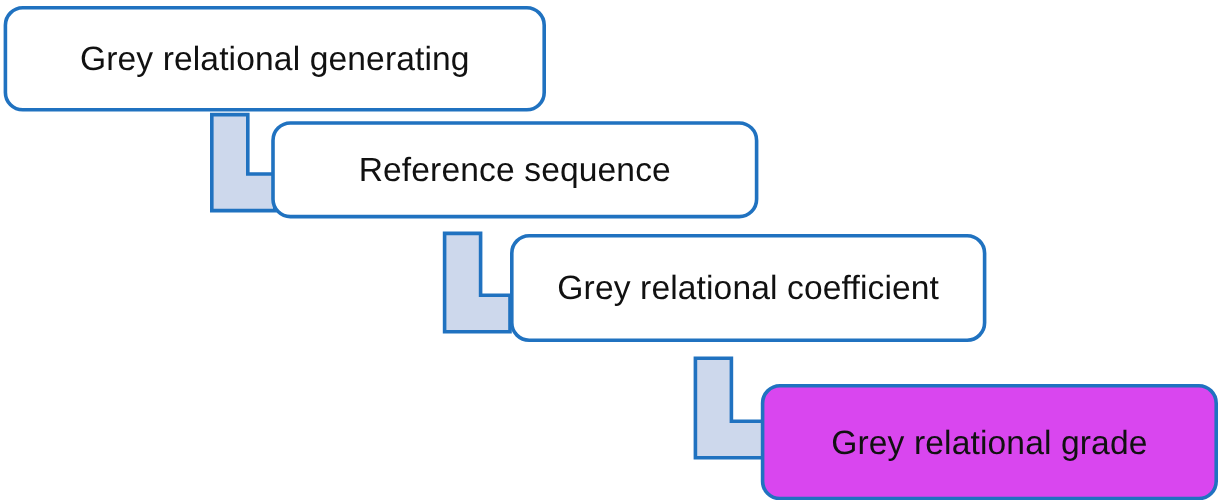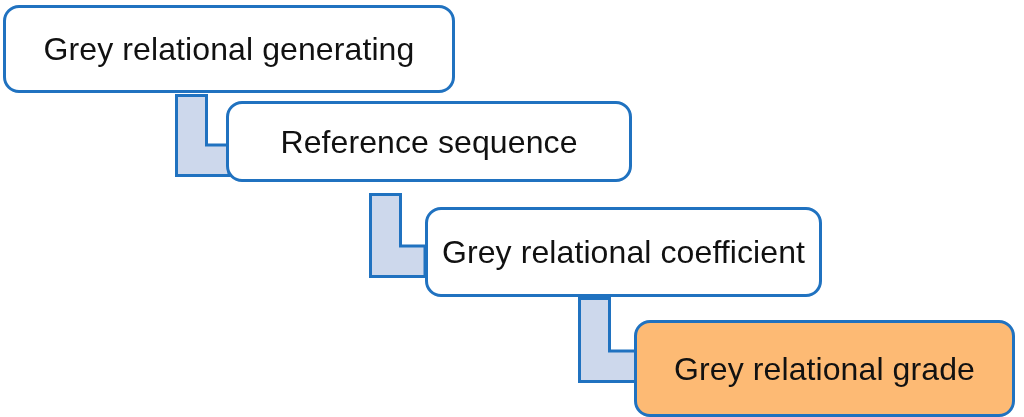--- a/index.html
+++ b/index.html
@@ -20,21 +20,21 @@
     box-sizing: border-box;
     background: #ffffff;
     border: 3px solid #2072C0;
     border-radius: 16px;
     display: flex;
     align-items: center;
     justify-content: center;
     z-index: 3;
   }
   .step-label {
-    font-size: 32px;
+    font-size: 28px;
     color: #111111;
     line-height: 1;
     white-space: nowrap;
     letter-spacing: 0.1px;
   }
   .elbow-connector {
     position: absolute;
     z-index: 1;
     overflow: visible;
   }
@@ -67,21 +67,21 @@
   </div>
 
   <div class="step-box" id="step-box-1" style="left: 3px; top: 5px; width: 452px; height: 88px; border-color: rgb(32, 114, 192); background: rgb(255, 255, 255);">
     <span class="step-label" style="color: rgb(17, 17, 17);">Grey relational generating</span>
   </div>
 
   <div class="step-box" id="step-box-2" style="left: 226px; top: 101px; width: 406px; height: 81px; border-color: rgb(32, 114, 192); background: rgb(255, 255, 255);">
     <span class="step-label" style="color: rgb(17, 17, 17);">Reference sequence</span>
   </div>
 
-  <div class="step-box" id="step-box-3" style="left: 425px; top: 207px; width: 397px; height: 90px; border-color: rgb(32, 114, 192); background: rgb(255, 255, 255);">
+  <div class="step-box" id="step-box-3" style="left: 425px; top: 195px; width: 397px; height: 90px; border-color: rgb(32, 114, 192); background: rgb(255, 255, 255);">
     <span class="step-label" style="color: rgb(17, 17, 17);">Grey relational coefficient</span>
   </div>
 
-  <div class="step-box" id="step-box-4" style="left: 634px; top: 320px; width: 381px; height: 97px; border-color: rgb(32, 114, 192); background: #fdba74;">
+  <div class="step-box" id="step-box-4" style="left: 634px; top: 320px; width: 381px; height: 97px; border-color: rgb(32, 114, 192); background: #d946ef;">
     <span class="step-label" style="color: rgb(17, 17, 17);">Grey relational grade</span>
   </div>
 
 </div>
 
 </body></html>

